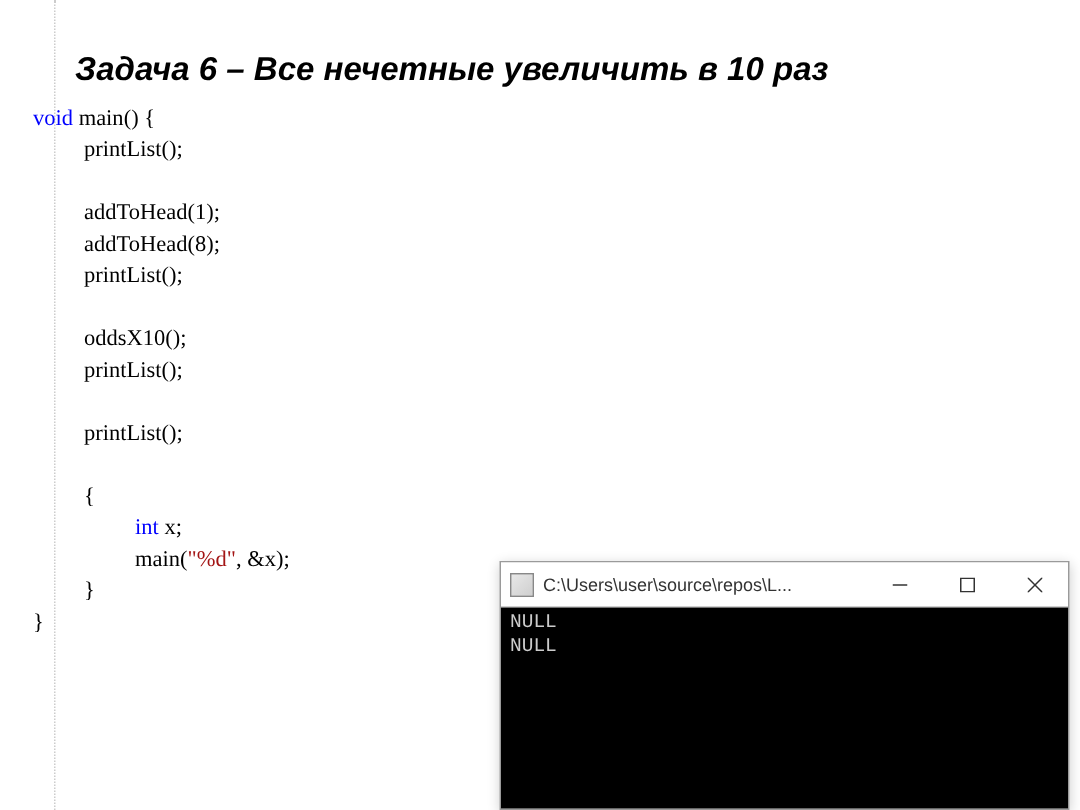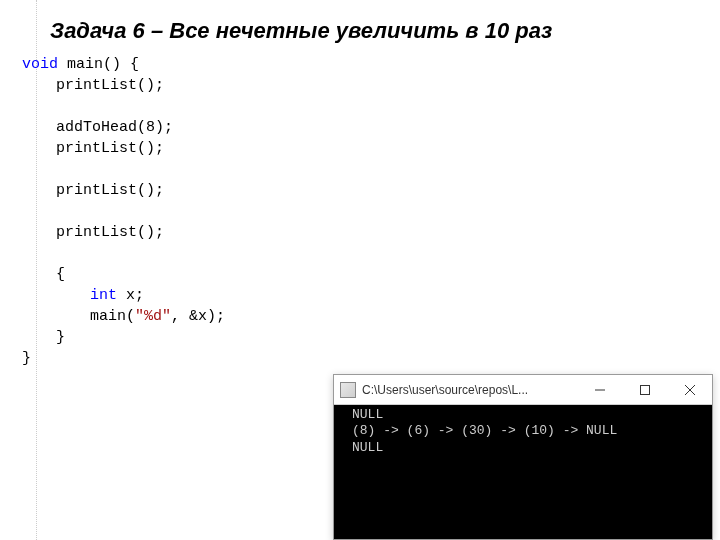--- a/index.html
+++ b/index.html
@@ -9,25 +9,25 @@
     background: #ffffff;
     font-family: Arial, sans-serif;
     position: relative;
     overflow: hidden;
   }
   .title {
     font-size: 22px;
     font-weight: bold;
     font-style: italic;
     color: #000;
-    padding: 18px 0 0 50px;
+    padding: 33px 0 0 50px;
   }
   .code-area {
     padding: 10px 0 0 22px;
-    font-family: Liberation Mono, monospace;
+    font-family: Liberation Serif, serif;
     font-size: 15px;
     line-height: 1.4;
     color: #000;
     background: #fff;
   }
   .code-line {
     white-space: pre;
     position: relative;
   }
   .guide {
@@ -96,41 +96,43 @@
     color: #333;
     font-family: 'Segoe UI', Arial, sans-serif;
   }
   .win-btn svg { display: block; }
   .console-body {
     background: #000;
     color: #ccc;
     font-family: Consolas, 'Courier New', monospace;
     font-size: 13px;
     line-height: 1.25;
-    padding: 2px 18px;
+    padding: 2px 6px;
     height: calc(100% - 30px);
     overflow: hidden;
   }
   .console-body .out-line {
     white-space: pre;
   }
 </style>
 </head>
 <body>
 
 <div class="title">Задача 6 – Все нечетные увеличить в 10 раз</div>
 
 <div class="code-area" id="code-area">
   <div class="guide"></div>
 <div class="code-line indent0"><span class="kw">void</span><span class="punct"> </span><span class="fn">main</span><span class="punct">() {</span></div>
     <div class="code-line indent1"><span class="fn">printList</span><span class="punct">();</span></div>
     <div class="code-line indent1">&nbsp;</div>
+    <div class="code-line indent1"><span class="fn">addToHead</span><span class="punct">(</span><span class="num">1</span><span class="punct">);</span></div>
     <div class="code-line indent1"><span class="fn">addToHead</span><span class="punct">(</span><span class="num">8</span><span class="punct">);</span></div>
     <div class="code-line indent1"><span class="fn">printList</span><span class="punct">();</span></div>
     <div class="code-line indent1">&nbsp;</div>
+    <div class="code-line indent1"><span class="fn">oddsX10</span><span class="punct">();</span></div>
     <div class="code-line indent1"><span class="fn">printList</span><span class="punct">();</span></div>
     <div class="code-line indent1">&nbsp;</div>
     <div class="code-line indent1"><span class="fn">printList</span><span class="punct">();</span></div>
     <div class="code-line indent1">&nbsp;</div>
     <div class="code-line indent1"><span class="punct">{</span></div>
     <div class="code-line indent2"><span class="kw">int</span><span class="punct"> </span><span class="id">x</span><span class="punct">;</span></div>
     <div class="code-line indent2"><span class="fn">main</span><span class="punct">(</span><span class="str">"%d"</span><span class="punct">, &amp;</span><span class="id">x</span><span class="punct">);</span></div>
     <div class="code-line indent1"><span class="punct">}</span></div>
     <div class="code-line indent0"><span class="punct">}</span></div>
   </div>
@@ -153,16 +155,15 @@
       <div class="win-btn">
         <svg width="10" height="10">
             <line x1="0" y1="0" x2="10" y2="10" stroke="#333" stroke-width="1"></line>
             <line x1="10" y1="0" x2="0" y2="10" stroke="#333" stroke-width="1"></line>
           </svg>
       </div>
     </div>
   </div>
   <div class="console-body" id="console-body">
       <div class="out-line">NULL</div>
-      <div class="out-line">(8) -&gt; (6) -&gt; (30) -&gt; (10) -&gt; NULL</div>
       <div class="out-line">NULL</div>
     </div>
 </div>
 
 </body></html>

